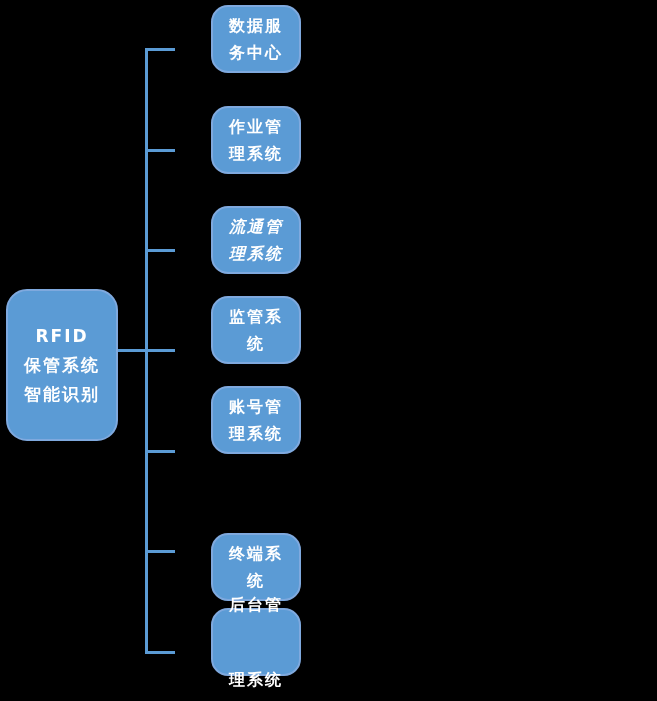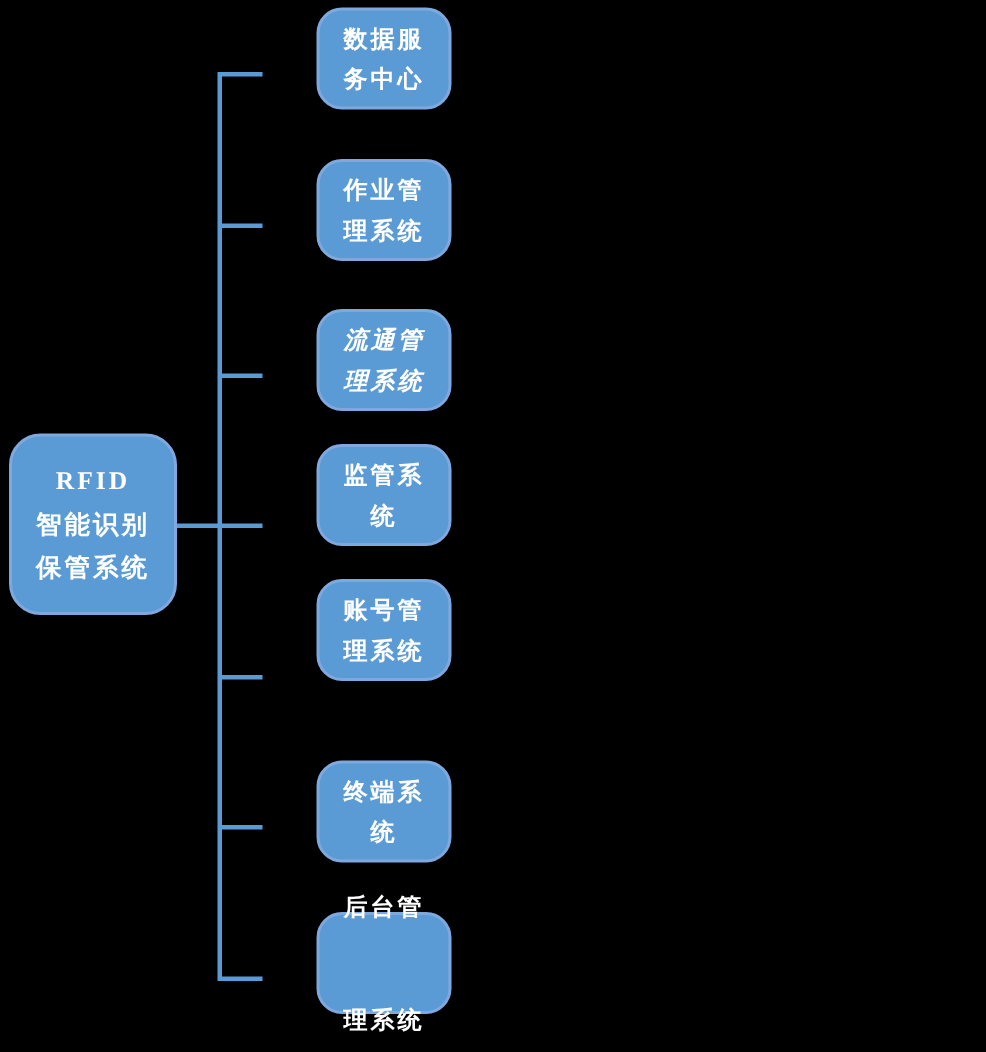--- a/index.html
+++ b/index.html
@@ -41,65 +41,64 @@
     display: flex;
     flex-direction: column;
     justify-content: center;
     align-items: center;
     text-align: center;
   }
   .node-root {
     left: 6px;
     top: 289px;
     width: 112px;
-    height: 121px;
+    height: 152px;
     border-radius: 21px;
     font-size: 17px;
     line-height: 29px;
     letter-spacing: 2px;
-    font-family: Liberation Serif, serif;
   }
   .node-child {
     left: 175px;
     width: 90px;
     height: 68px;
     border-radius: 17px;
     font-size: 16px;
     line-height: 27px;
     letter-spacing: 2px;
     margin-left: 36px;
   }
   .c0 { top: 5px; }
   .c1 { top: 106px; }
   .c2 { top: 206px; font-style: italic; }
   .c3 { top: 296px; }
   .c4 { top: 386px; }
-  .c5 { top: 507px; }
+  .c5 { top: 533px; }
   .c6 { top: 608px; gap: 48px; }
   .tline { white-space: nowrap; }
 </style>
 </head>
 <body>
 
 <div class="stage">
 
   <div class="line trunk"></div>
   <div class="line rootln"></div>
   <div class="line stub s0"></div>
   <div class="line stub s1"></div>
   <div class="line stub s2"></div>
   <div class="line stub s3"></div>
   <div class="line stub s4"></div>
   <div class="line stub s5"></div>
   <div class="line stub s6"></div>
 
   <div class="node node-root">
     <div class="tline">RFID</div>
+    <div class="tline">保管系统</div>
     <div class="tline">智能识别</div>
-    <div class="tline">保管系统</div>
   </div>
 
   <div class="node node-child c0">
     <div class="tline">数据服</div>
     <div class="tline">务中心</div>
   </div>
 
   <div class="node node-child c1">
     <div class="tline">作业管</div>
     <div class="tline">理系统</div>

